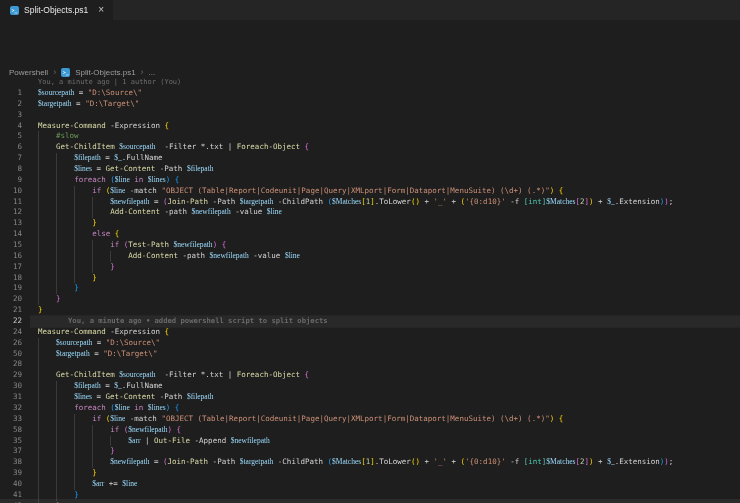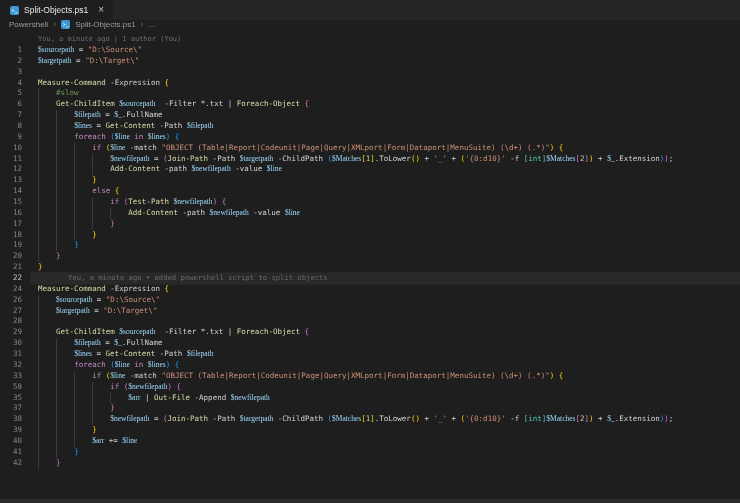--- a/index.html
+++ b/index.html
@@ -10,36 +10,36 @@
   .tabbar { height:20px; background:#252526; display:flex; align-items:stretch; }
   .tab { display:flex; align-items:center; gap:5px; padding:0 9px 0 10px; background:#1e1e1e;
          font-family:"Liberation Sans", sans-serif; font-size:8.5px; color:#e8e8e8; cursor:pointer; }
   .tab-close { color:#c5c5c5; font-size:10px; margin-left:5px; line-height:1; }
 
   .ps-icon { width:9px; height:9px; min-width:9px; background:#3C99D4; border-radius:2px;
              display:inline-flex; align-items:center; justify-content:center; }
   .ps-icon > span { color:#ffffff; font-family:"DejaVu Sans Mono", monospace; font-size:5px; font-weight:bold; line-height:1; }
 
   
-  .breadcrumbs { height:14px; display:flex; align-items:flex-start; gap:5px; padding-left:9px;
-                 font-family:"Liberation Sans", sans-serif; font-size:8px; color:#9d9d9d; }
+  .breadcrumbs { height:14px; display:flex; align-items:flex-end; gap:5px; padding-left:9px;
+                 font-family:"Liberation Sans", sans-serif; font-size:8px; color:#9d9d9d;margin-top:43px; }
   .crumb { cursor:pointer; }
   .crumb-sep { color:#6a6a6a; font-size:9px; line-height:1; }
 
   
   .codelens { height:11px; line-height:11px; padding-left:38px; font-size:7px; color:#6e6e6e; cursor:pointer; }
 
   
   .code { position:relative; }
   .line { display:flex; height:10.86px; line-height:10.86px; font-size:7.5px; }
   .gutter { width:30px; min-width:30px; padding-right:8px; text-align:right; color:#858585; }
   .line.current .gutter { color:#c6c6c6; }
   .content { position:relative; flex:1; padding-left:8px; white-space:pre; color:#d4d4d4; }
   .line.current .content { background:rgba(255,255,255,0.05);
-                           box-shadow:0 -1px 0 rgba(255,255,255,0.03), 0 1px 0 rgba(255,255,255,0.03); }
+                           box-shadow:0 -1px 0 rgba(255,255,255,0.03), 0 1px 0 rgba(255,255,255,0.03);font-weight:bold; }
   .guide { position:absolute; top:0; bottom:0; width:1px; background:#3a3a3a; }
   .blame { color:#6a6a6a; padding-left:30px; font-size:7.2px; }
 
   
   .tk-p  { color:#d4d4d4; }
   .tk-v  { color:#9CDCFE;font-family:Liberation Serif, serif; }
   .tk-f  { color:#DCDCAA; }
   .tk-k  { color:#C586C0; }
   .tk-s  { color:#CE9178; }
   .tk-c  { color:#6A9955; }
@@ -170,21 +170,21 @@
       </div>
       <div class="line">
         <span class="gutter">24</span>
         <div class="content"><span class="tk-f">Measure-Command</span><span class="tk-p"> -Expression </span><span class="tk-b1">{</span></div>
       </div>
       <div class="line">
         <span class="gutter">26</span>
         <div class="content"><i class="guide" style="left: 8px;"></i><span class="tk-p">    </span><span class="tk-v">$sourcepath</span><span class="tk-p"> = </span><span class="tk-s">"D:\Source\"</span></div>
       </div>
       <div class="line">
-        <span class="gutter">27</span>
+        <span class="gutter">50</span>
         <div class="content"><i class="guide" style="left: 8px;"></i><span class="tk-p">    </span><span class="tk-v">$targetpath</span><span class="tk-p"> = </span><span class="tk-s">"D:\Target\"</span></div>
       </div>
       <div class="line">
         <span class="gutter">28</span>
         <div class="content"><i class="guide" style="left: 8px;"></i></div>
       </div>
       <div class="line">
         <span class="gutter">29</span>
         <div class="content"><i class="guide" style="left: 8px;"></i><span class="tk-p">    </span><span class="tk-f">Get-ChildItem</span><span class="tk-p"> </span><span class="tk-v">$sourcepath</span><span class="tk-p">  -Filter *.txt | </span><span class="tk-f">Foreach-Object</span><span class="tk-p"> </span><span class="tk-b2">{</span></div>
       </div>

